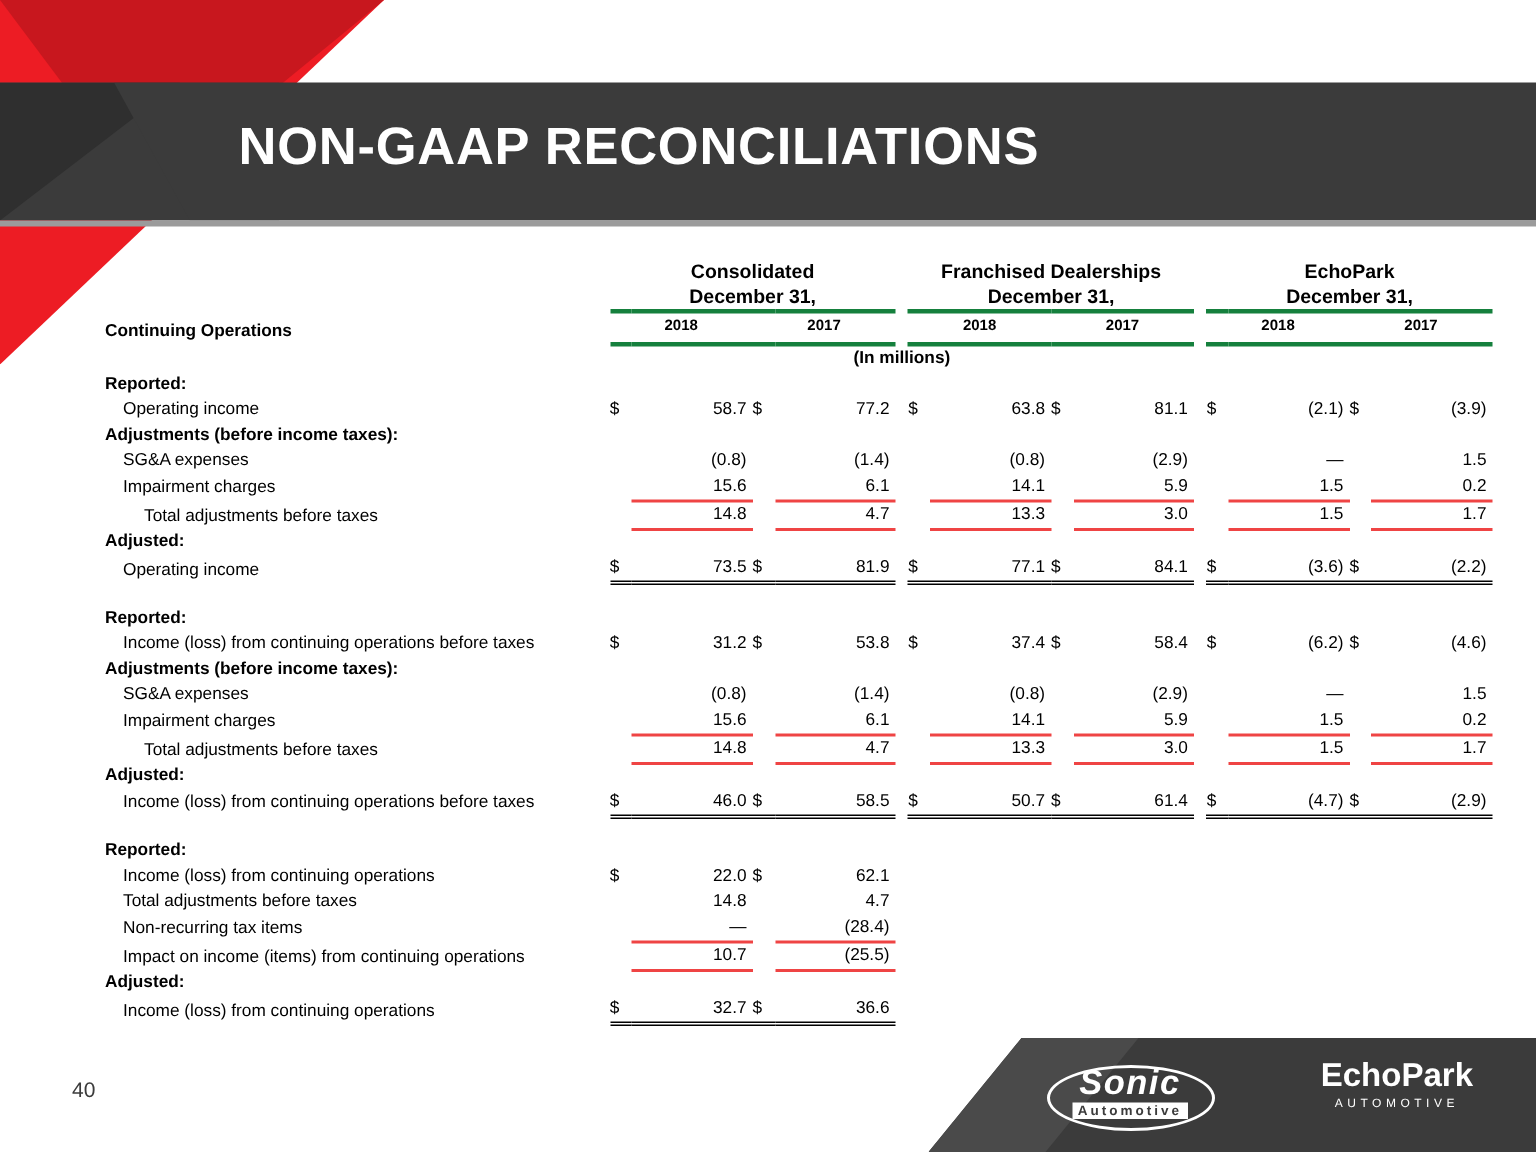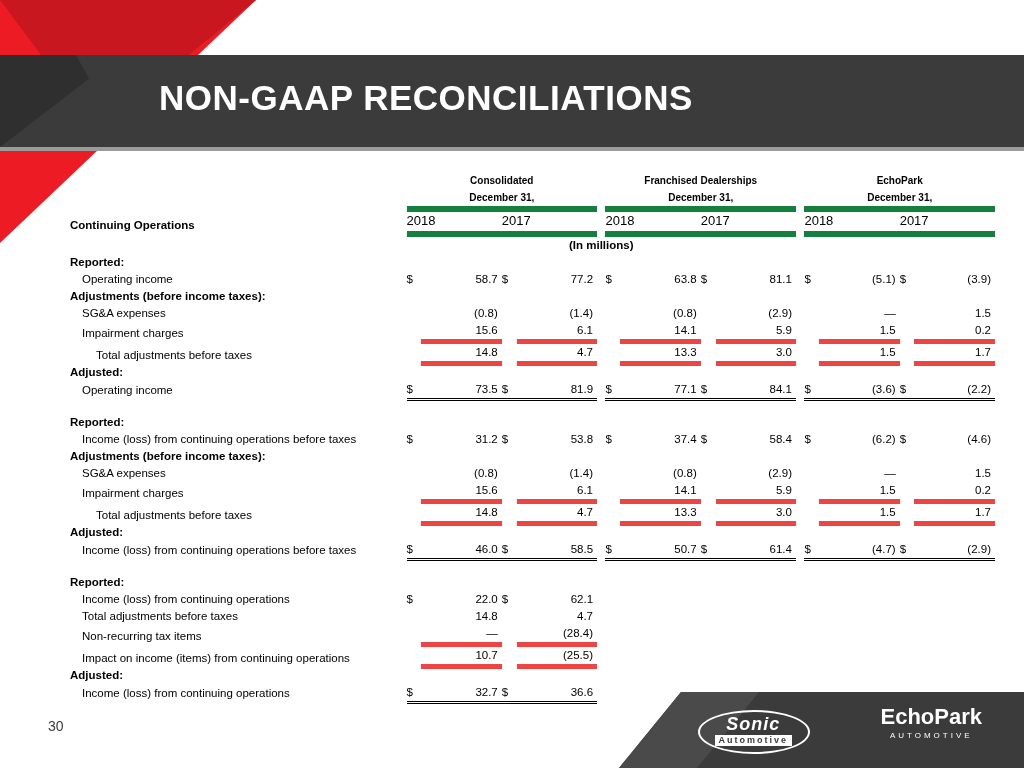--- a/index.html
+++ b/index.html
@@ -56,29 +56,29 @@
     font-size:11.5px; color:#000;
   }
   table.fin { border-collapse:collapse; width:100%; table-layout:fixed; }
   table.fin td { padding:0; vertical-align:bottom; line-height:17px; white-space:nowrap; }
 
   .c-label  { width:318px; }
   .c-cur    { width:14px;  text-align:left; }
   .c-num    { width:76px;  text-align:right; padding-right:4px !important; }
   .c-gap    { width:8px; }
 
-  .grp-head { text-align:center; font-weight:bold; font-size:10px; line-height:20px; }
-  .yr-head  { font-weight:normal; font-size:13px; padding-bottom:2px !important;}
+  .grp-head { text-align:center; font-weight:bold; font-size:13px; line-height:20px; }
+  .yr-head  { text-align:center; font-weight:bold; font-size:10px; padding-bottom:2px !important;}
   .sub-head { font-weight:bold; }
   .indent1  { padding-left:12px !important; }
   .indent2  { padding-left:26px !important; }
 
-  .ul-thin   { border-bottom:5px solid #ef4444; }
+  .ul-thin   { border-bottom:2px solid #ef4444; }
   .ul-dbl    { border-bottom:3px double #000; }
-  .ul-head   { border-bottom:6px solid #15803d; }
+  .ul-head   { border-bottom:3px solid #15803d; }
   .spacer td { height:15px; line-height:15px; }
   .inmill    { text-align:center; font-weight:bold; }
 
   
   .page-num {
     position:absolute; left:48px; top:718px;
     font-size:14px; color:#3b3b3b;
   }
   .footer-shape {
     position:absolute; right:0; bottom:0; width:405px; height:76px;
@@ -88,21 +88,21 @@
   .footer-shape-lite {
     position:absolute; right:0; bottom:0; width:405px; height:76px;
     background:#4a4a4a;
     clip-path:polygon(62px 0, 140px 0, 78px 100%, 0 100%);
   }
   .sonic-logo {
     position:absolute; right:232px; bottom:22px;
     color:#ffffff; text-align:center; line-height:1;
   }
   .sonic-logo .big {
-    font-size:18px; font-weight:bold; font-style:italic; letter-spacing:1px;
+    font-size:23px; font-weight:bold; font-style:italic; letter-spacing:1px;
     display:block;
   }
   .sonic-logo .small {
     font-size:9px; font-weight:bold; letter-spacing:2px; display:block;
     margin-top:2px; background:#ffffff; color:#3b3b3b; padding:1px 4px;
   }
   .sonic-oval {
     position:absolute; right:214px; bottom:14px; width:112px; height:44px;
     border:2px solid #ffffff; border-radius:50%/50%;
   }
@@ -192,21 +192,21 @@
     <td class="c-num">58.7</td>
     <td class="c-cur">$</td>
     <td class="c-num">77.2</td>
     <td></td>
     <td class="c-cur">$</td>
     <td class="c-num">63.8</td>
     <td class="c-cur">$</td>
     <td class="c-num">81.1</td>
     <td></td>
     <td class="c-cur">$</td>
-    <td class="c-num">(5.1)</td>
+    <td class="c-num">(2.1)</td>
     <td class="c-cur">$</td>
     <td class="c-num">(3.9)</td>
   </tr>
   <tr>
     <td class="sub-head">Adjustments (before income taxes):</td>
     <td colspan="14"></td>
   </tr>
   <tr>
     <td class="indent1">SG&amp;A expenses</td>
     <td></td>
@@ -431,21 +431,21 @@
     <td class="c-cur ul-dbl">$</td>
     <td class="c-num ul-dbl">32.7</td>
     <td class="c-cur ul-dbl">$</td>
     <td class="c-num ul-dbl">36.6</td>
     <td colspan="10"></td>
   </tr>
 </tbody>
     </table>
 </div>
 
-<div class="page-num">30</div>
+<div class="page-num">40</div>
 
 <div class="footer-shape"></div>
 <div class="footer-shape-lite"></div>
 
 <div class="sonic-oval"></div>
 <div class="sonic-logo">
   <span class="big">Sonic</span>
   <span class="small">Automotive</span>
 </div>
 

